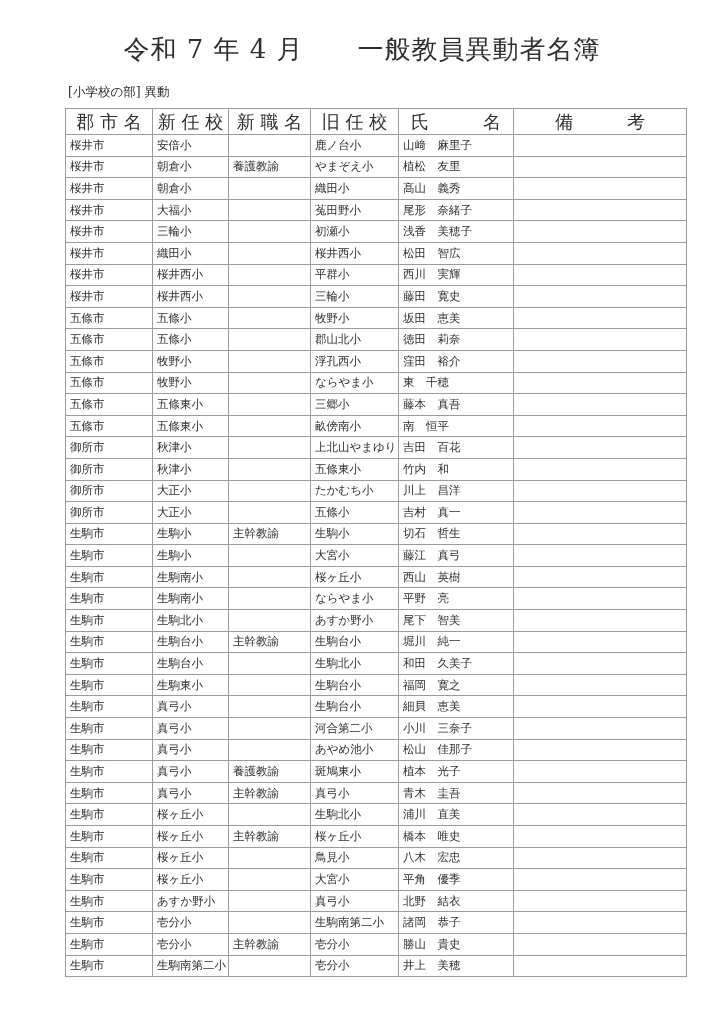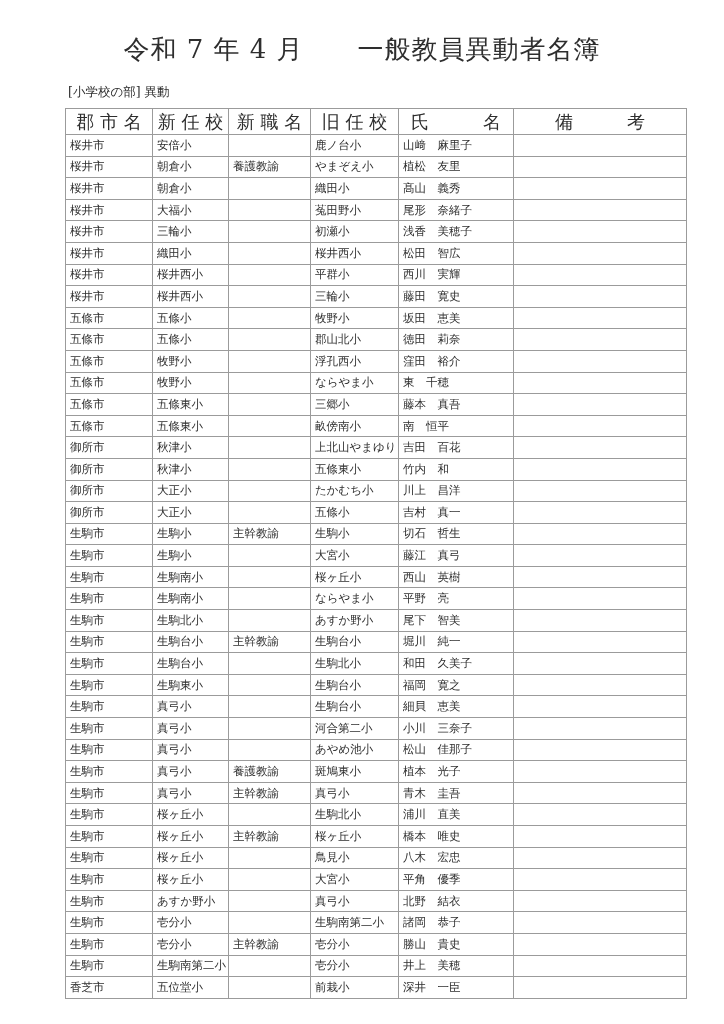--- a/index.html
+++ b/index.html
@@ -404,24 +404,16 @@
           <td class="c5"></td>
         </tr>
         <tr>
           <td class="c0">生駒市</td>
           <td class="c1">生駒南第二小</td>
           <td class="c2"></td>
           <td class="c3">壱分小</td>
           <td class="c4">井上　美穂</td>
           <td class="c5"></td>
         </tr>
-        <tr>
-          <td class="c0">香芝市</td>
-          <td class="c1">五位堂小</td>
-          <td class="c2"></td>
-          <td class="c3">前栽小</td>
-          <td class="c4">深井　一臣</td>
-          <td class="c5"></td>
-        </tr>
       </tbody>
   </table>
 
 </div>
 
 </body></html>

